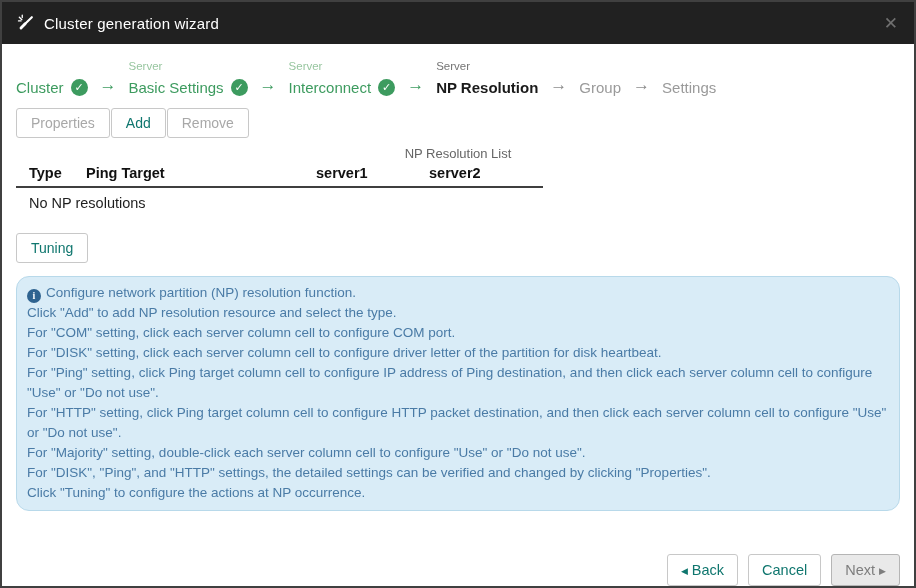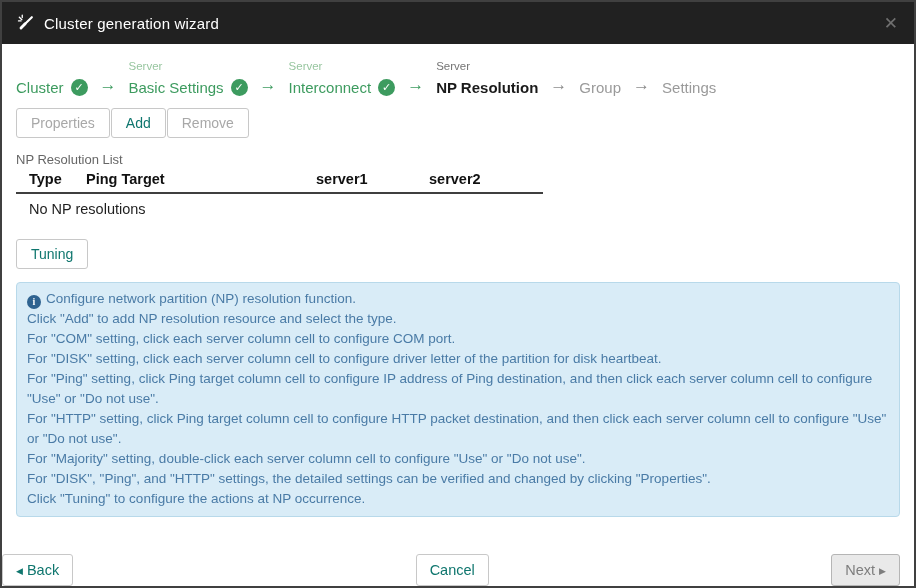--- a/index.html
+++ b/index.html
@@ -62,48 +62,48 @@
     background: #ffffff; border: 1px solid #c8c8c8; border-radius: 3px;
     font-size: 14px; color: #0f766e; padding: 5px 14px; height: 30px;
     cursor: pointer; line-height: 18px;
   }
   .btn.disabled { color: #a8a8a8; cursor: default; }
   .btn.default {
     background: #e9e9e9; border-color: #b5b5b5; color: #7d7d7d;
   }
   .btn .tri { font-size: 9px; position: relative; top: -1px; }
   
-  .list-title { margin-top: 14px; font-size: 13px; color: #666666; }
+  .list-title { margin-top: 8px; font-size: 13px; color: #666666; text-align: center; }
   .nptable { margin-top: 4px; width: 527px; }
   .nptable .hrow {
     display: flex; border-bottom: 2px solid #3f3f3f; padding-bottom: 5px;
   }
   .nptable .hcell { font-size: 14.5px; font-weight: bold; color: #111; }
   .nptable .hcell:nth-child(1) { width: 57px; padding-left: 13px; box-sizing: content-box; }
   .nptable .hcell:nth-child(2) { width: 230px; }
   .nptable .hcell:nth-child(3) { width: 113px; }
   .empty-row { padding: 7px 0 6px 13px; font-size: 14.5px; color: #1e1e1e; }
   .tuning-wrap { margin-top: 16px; }
   
   .infobox {
     margin-top: 13px;
-    background: #d9ecf7; border: 1px solid #b8d9ea; border-radius: 4px;
+    background: #d9ecf7; border: 1px solid #b8d9ea; border-radius: 13px;
     padding: 6px 10px 7px 10px;
     color: #4a7ba6; font-size: 13.5px; line-height: 20px;
   }
   .info-icon {
     display: inline-flex; align-items: center; justify-content: center;
     width: 14px; height: 14px; border-radius: 50%;
     background: #2f6390; color: #ffffff;
     font-size: 10px; font-weight: bold; font-family: "Liberation Serif", serif;
     margin-right: 5px; position: relative; top: 2px;
   }
   
   .footer {
-    display: flex; justify-content: space-between; gap: 10px;
+    display: flex; justify-content: flex-end; gap: 10px;
     padding: 14px 14px 0 0;
   }
   .footer .btn { height: 32px; font-size: 14.5px; padding: 6px 13px; }
 </style>
 </head>
 <body>
 
 <div class="dialog">
 
   <div class="titlebar">

